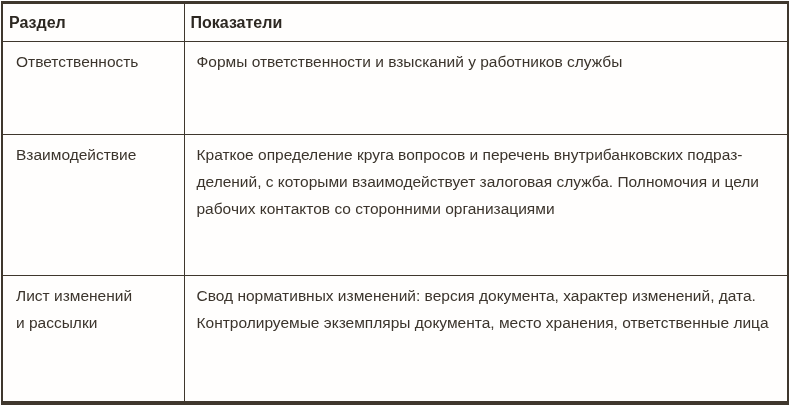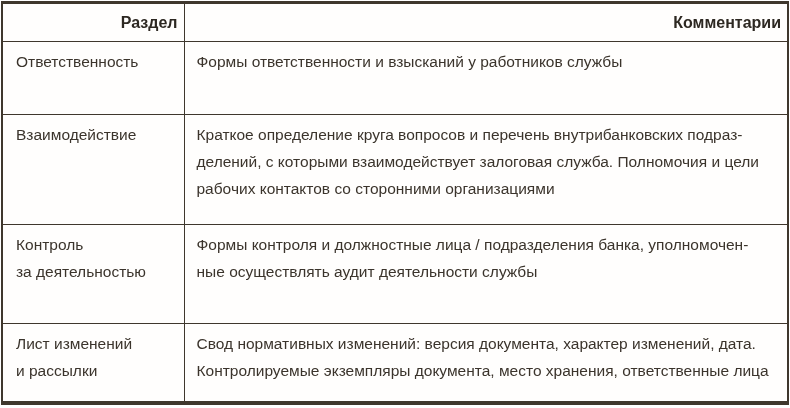--- a/index.html
+++ b/index.html
@@ -39,21 +39,21 @@
     box-sizing: border-box;
     overflow: hidden;
   }
   .col-section  { width: 182px; }
   .col-comments { width: 604px; }
 
   .doc-table thead th {
     font-weight: bold;
     font-size: 16px;
     color: #2d2822;
-    text-align: right;
+    text-align: left;
     vertical-align: middle;
     height: 39px;
     padding: 2px 6px;
   }
   .doc-table td.section-cell {
     padding: 6px 8px 4px 13px;
     white-space: pre-line;
   }
   .doc-table td.comment-cell {
     padding: 6px 8px 4px 12px;
@@ -72,41 +72,35 @@
 
 <div class="page">
   <table class="doc-table">
     <colgroup>
       <col class="col-section">
       <col class="col-comments">
     </colgroup>
     <thead>
       <tr>
         <th>Раздел</th>
-        <th>Комментарии</th>
+        <th>Показатели</th>
       </tr>
     </thead>
     <tbody>
       <tr>
         <td class="section-cell">Ответственность</td>
         <td class="comment-cell">Формы ответственности и взысканий у работников службы</td>
       </tr>
       <tr>
         <td class="section-cell">Взаимодействие</td>
         <td class="comment-cell">Краткое определение круга вопросов и перечень внутрибанковских подраз-
 делений, с которыми взаимодействует залоговая служба. Полномочия и цели
 рабочих контактов со сторонними организациями</td>
       </tr>
       <tr>
-        <td class="section-cell">Контроль
-за деятельностью</td>
-        <td class="comment-cell">Формы контроля и должностные лица / подразделения банка, уполномочен-
-ные осуществлять аудит деятельности службы</td>
-      </tr>
-      <tr>
         <td class="section-cell">Лист изменений
 и рассылки</td>
         <td class="comment-cell">Свод нормативных изменений: версия документа, характер изменений, дата.
 Контролируемые экземпляры документа, место хранения, ответственные лица</td>
       </tr>
     </tbody>
   </table>
 </div>
 
 </body></html>

